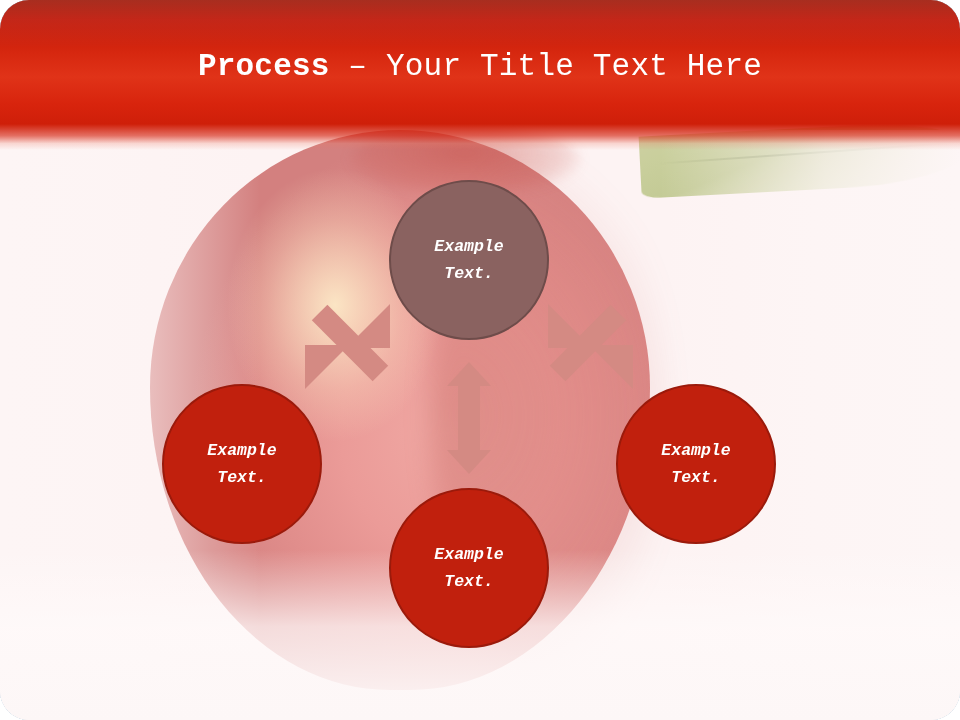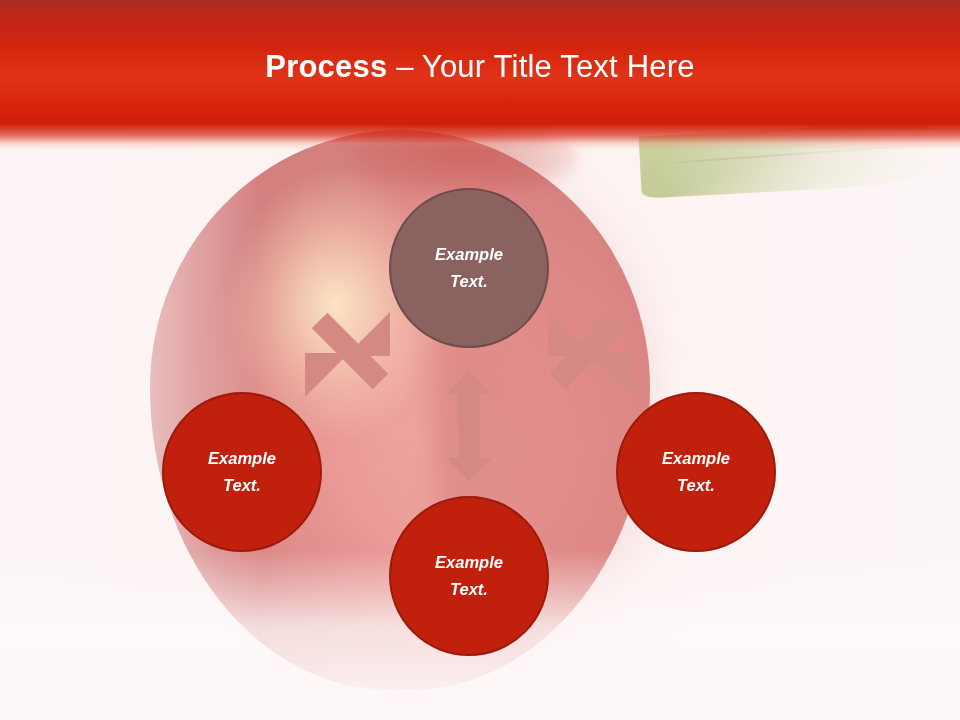--- a/index.html
+++ b/index.html
@@ -5,22 +5,23 @@
   html, body {
     margin: 0;
     padding: 0;
     background: #ffffff;
   }
   #slide {
     position: relative;
     width: 960px;
     height: 720px;
     overflow: hidden;
-    font-family: Liberation Sans, sans-serif;
+    font-family: Liberation Mono, monospace;
     background: #0369a1;
+    border-radius: 29px;
   }
 
   
   .photo-layer {
     position: absolute;
     left: 0; top: 0;
     width: 960px; height: 720px;
     overflow: hidden;
   }
   .photo-bg {
@@ -127,21 +128,21 @@
     line-height: 38px;
     letter-spacing: 0.2px;
     white-space: nowrap;
   }
   .slide-title .t-bold { font-weight: bold; }
   .slide-title .t-light { font-weight: normal; }
 
   
   .diagram {
     position: absolute;
-    left: 0; top: 8px;
+    left: 0; top: 0;
     width: 960px; height: 512px;
   }
   .node {
     position: absolute;
     border-radius: 50%;
     display: flex;
     align-items: center;
     justify-content: center;
     text-align: center;
     color: #ffffff;

